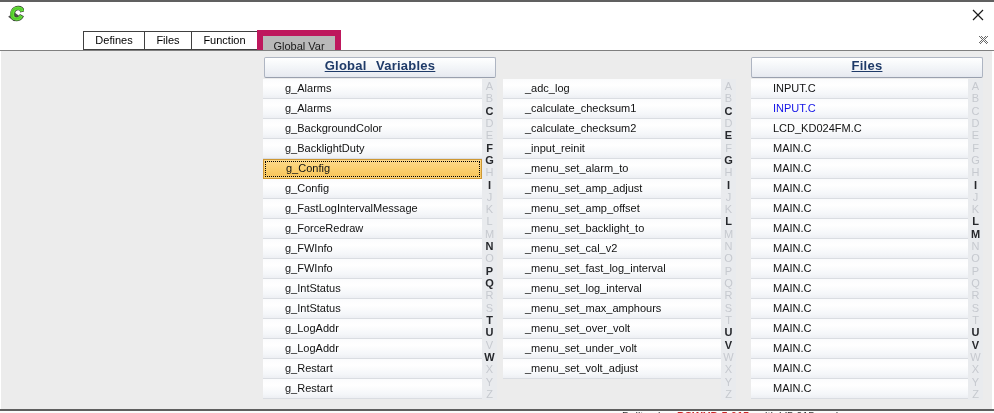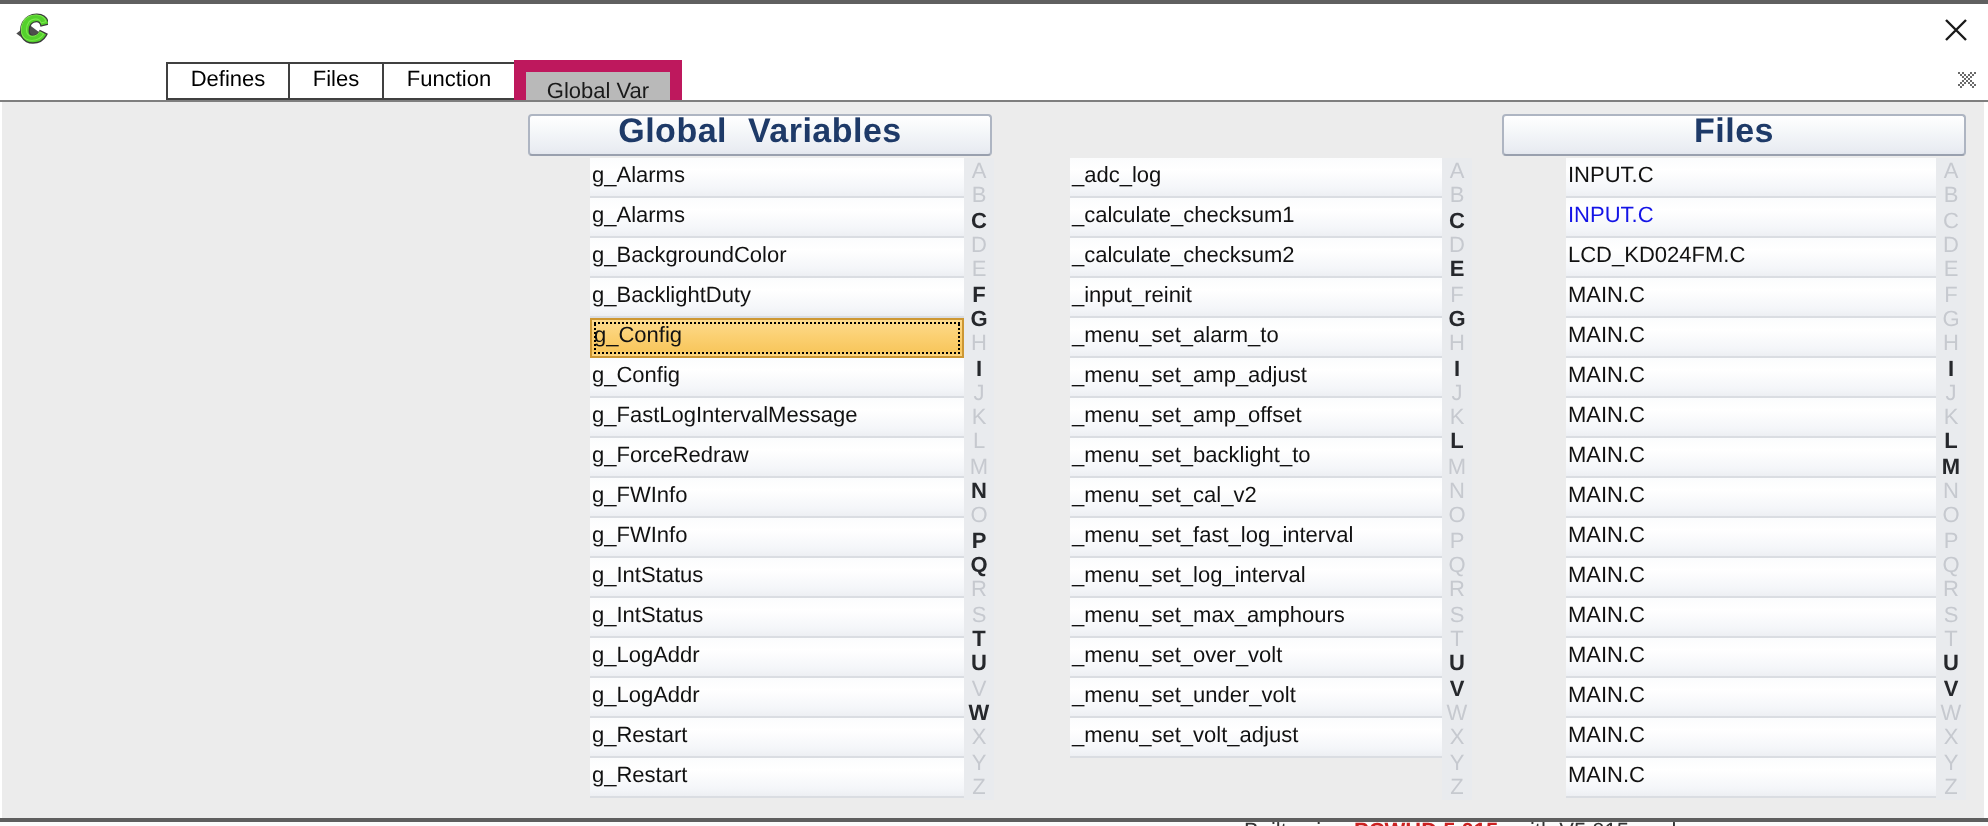--- a/index.html
+++ b/index.html
@@ -10,23 +10,23 @@
 #closex{position:absolute;left:971px;top:8px;width:14px;height:14px;}
 #icon{position:absolute;left:7px;top:5px;width:18px;height:19px;}
 
 .tab{position:absolute;top:31px;height:17px;background:#fff;border:1px solid #404040;font-size:11px;color:#000;text-align:center;line-height:17px;}
 #tab5{position:absolute;top:30px;height:20px;background:#b9b9b9;border:6px solid #be185d;font-size:11px;color:#1a1a1a;text-align:center;line-height:20px;}
 #tabline{position:absolute;left:0;top:50px;width:994px;height:1px;background:#7f7f7f;}
 #content{position:absolute;left:1px;top:51px;width:991px;height:362px;background:#ececec;}
 
 #dither{position:absolute;left:979px;top:36px;}
 
-.hdr{position:absolute;top:57px;height:19px;line-height:15px;width:230px;border:1px solid #aeb5c2;border-bottom-color:#99a0ae;border-radius:2px;background:linear-gradient(180deg,#ffffff 0%,#f6f8fa 35%,#e9ecf2 90%,#e3e7ee 100%);color:#1e3a68;font-size:17px;font-weight:bold;text-align:center;letter-spacing:0.25px;word-spacing:5.5px;}
+.hdr{position:absolute;top:57px;height:19px;line-height:15px;width:230px;border:1px solid #aeb5c2;border-bottom-color:#99a0ae;border-radius:2px;background:linear-gradient(180deg,#ffffff 0%,#f6f8fa 35%,#e9ecf2 90%,#e3e7ee 100%);color:#1e3a68;font-size:13px;font-weight:bold;text-align:center;letter-spacing:0.25px;word-spacing:5.5px;text-decoration:underline;}
 .rows{position:absolute;top:79px;width:218px;}
-.row{height:20px;border-bottom:1px solid #dadde2;background:linear-gradient(180deg,#fbfcfd 0%,#ffffff 32%,#f4f6f9 80%,#edeff3 100%);font-size:11px;color:#111;line-height:19px;padding-left:1px;box-sizing:border-box;white-space:nowrap;margin-left:32px;}
+.row{height:20px;border-bottom:1px solid #dadde2;background:linear-gradient(180deg,#fbfcfd 0%,#ffffff 32%,#f4f6f9 80%,#edeff3 100%);font-size:11px;color:#111;line-height:19px;padding-left:22px;box-sizing:border-box;white-space:nowrap;}
 .row.blue{color:#1414e6;}
 .row.sel{background:linear-gradient(180deg,#fdda8d 0%,#fbd072 45%,#f8c75e 85%,#fbd683 100%);border:1px solid #cd9733;position:relative;line-height:17px;}
 .row.sel:after{content:"";position:absolute;left:1px;top:1px;right:1px;bottom:1px;border:1px dotted #000;}
 .strip{position:absolute;top:79px;width:15px;height:320.5px;background:#e9ebee;display:flex;flex-direction:column;}
 .strip div{height:12.327px;font-size:11px;line-height:14.2px;text-align:center;color:#c6c9cf;}
 .strip div.on{color:#26282c;font-weight:bold;}
 
 #footline{position:absolute;left:0;top:409px;width:994px;height:1.5px;background:#5e5e5e;}
 #footer{position:absolute;left:0;top:410.5px;width:994px;height:2.5px;background:#fbfbfb;overflow:hidden;}
 #footer .t{position:absolute;top:-0.8px;font-size:11px;color:#333;white-space:nowrap;}

